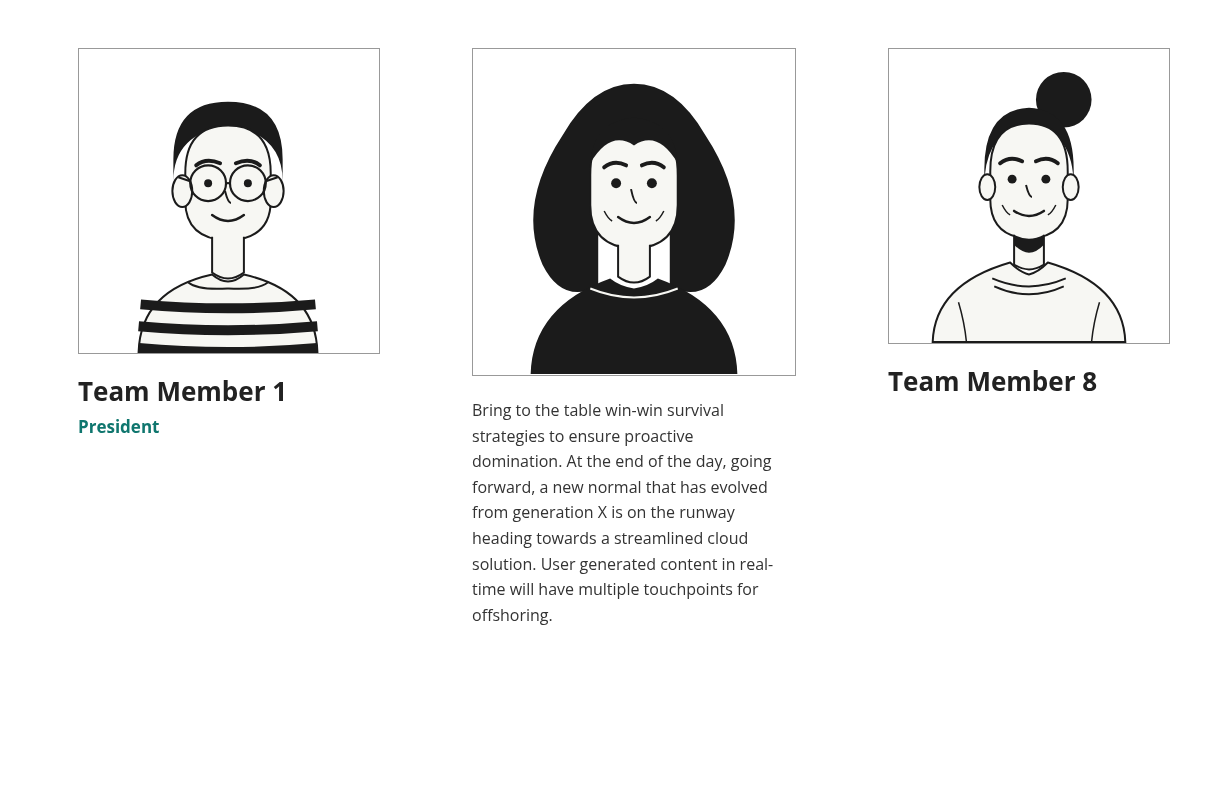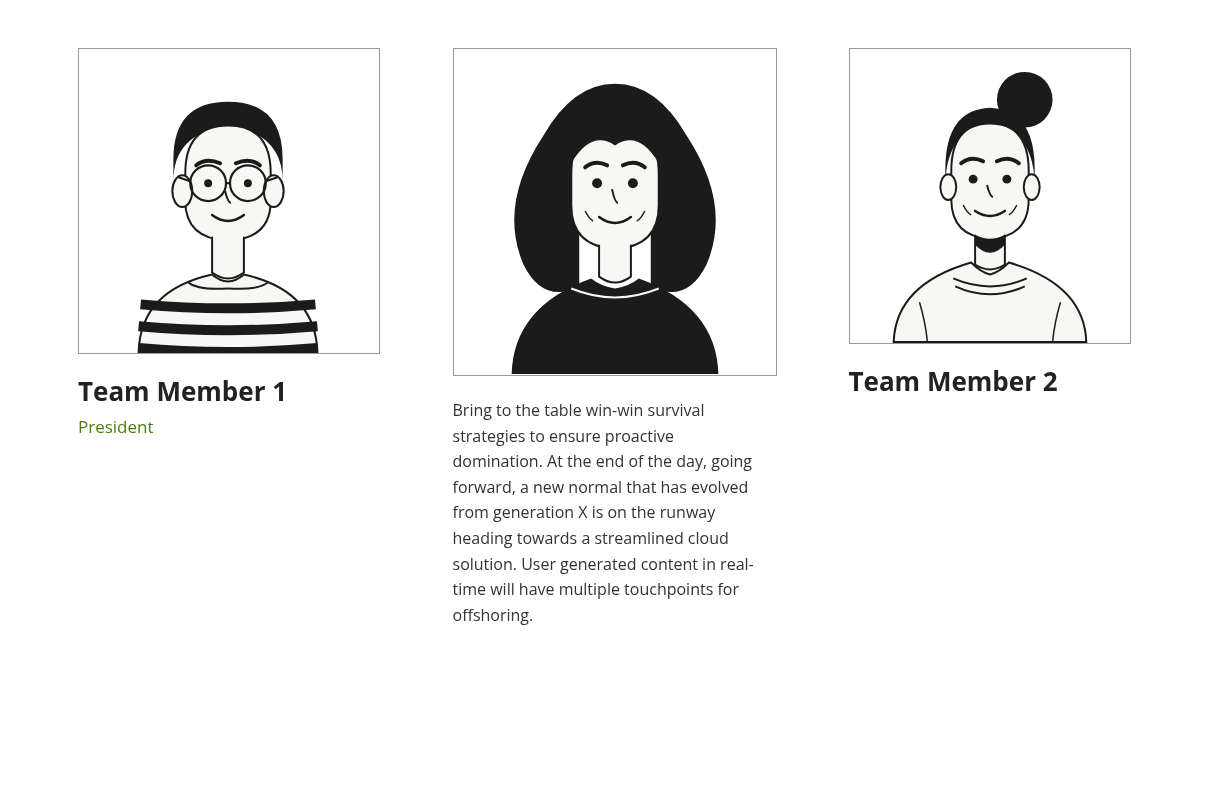--- a/index.html
+++ b/index.html
@@ -7,21 +7,21 @@
       font-family: 'Open Sans', -apple-system, BlinkMacSystemFont, 'Segoe UI', Helvetica, Arial, sans-serif;
       background: #ffffff;
       width: 1229px;
       height: 786px;
       padding: 48px 78px;
       color: #222;
     }
     .team-grid {
       display: grid;
       grid-template-columns: repeat(3, 1fr);
-      gap: 72px;
+      gap: 92px;
       align-items: start;
     }
     .team-card {
       display: flex;
       flex-direction: column;
     }
     .avatar-frame {
       border: 1px solid #999;
       background: #fff;
       overflow: hidden;
@@ -36,22 +36,22 @@
     .avatar-frame svg { display: block; }
     .member-name {
       font-size: 26px;
       font-weight: 700;
       color: #222;
       margin-bottom: 8px;
       line-height: 1.2;
     }
     .member-title {
       font-size: 17px;
-      font-weight: 400;
-      color: #4d7c0f;
+      font-weight: 700;
+      color: #0f766e;
       margin-bottom: 36px;
     }
     .member-bio {
       font-size: 16px;
       font-weight: 400;
       color: #333;
       line-height: 1.6;
       max-width: 310px;
     }
   </style>
@@ -166,16 +166,16 @@
 
         <path d="M44 284 Q46 226 122 204 Q132 214 141 216 Q150 214 160 204 Q236 226 238 284 Z" fill="#f7f7f3" stroke="#1b1b1b" stroke-width="2"></path>
 
         <path d="M104 220 Q141 236 178 220" fill="none" stroke="#1b1b1b" stroke-width="2"></path>
         <path d="M106 228 Q141 244 176 228" fill="none" stroke="#1b1b1b" stroke-width="2"></path>
 
         <path d="M70 244 Q76 264 78 284" fill="none" stroke="#1b1b1b" stroke-width="1.5"></path>
         <path d="M212 244 Q206 264 204 284" fill="none" stroke="#1b1b1b" stroke-width="1.5"></path>
       </svg>
     </div>
-    <div class="member-name">Team Member 2</div>
+    <div class="member-name">Team Member 8</div>
   </div>
 
 </div>
 
 </body></html>

